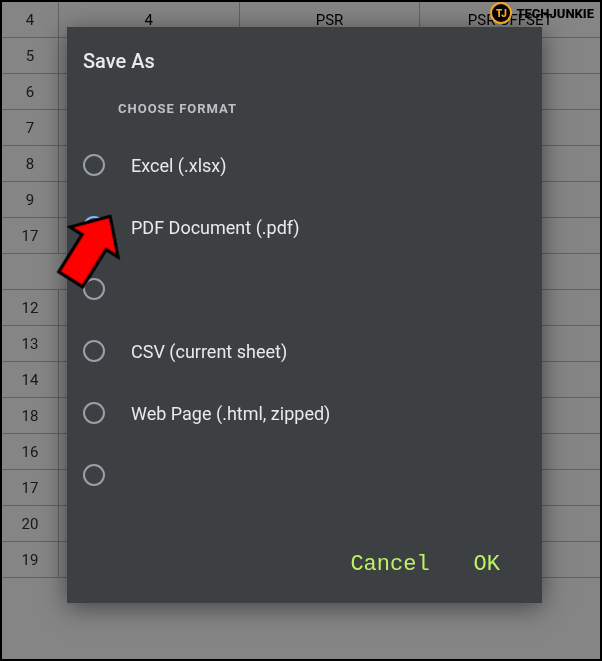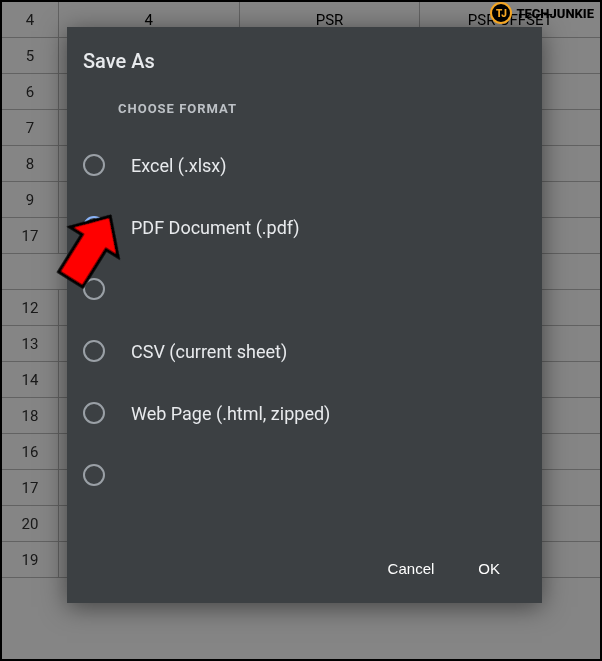--- a/index.html
+++ b/index.html
@@ -134,25 +134,26 @@
   .dialog-actions {
     margin-top: auto;
     display: flex;
     justify-content: flex-end;
     gap: 36px;
     padding: 10px 12px 10px 0;
   }
   .dialog-btn {
     background: none;
     border: none;
-    font-size: 15px;
+    font-size: 22px;
     font-weight: 500;
-    color: #ffffff;
+    color: #bef264;
     cursor: pointer;
     padding: 6px 4px;
+    font-family: Liberation Mono, monospace;
   }
   
   .arrow {
     position: absolute;
     left: 49px;
     top: 205px;
     pointer-events: none;
   }
   
   .watermark {

